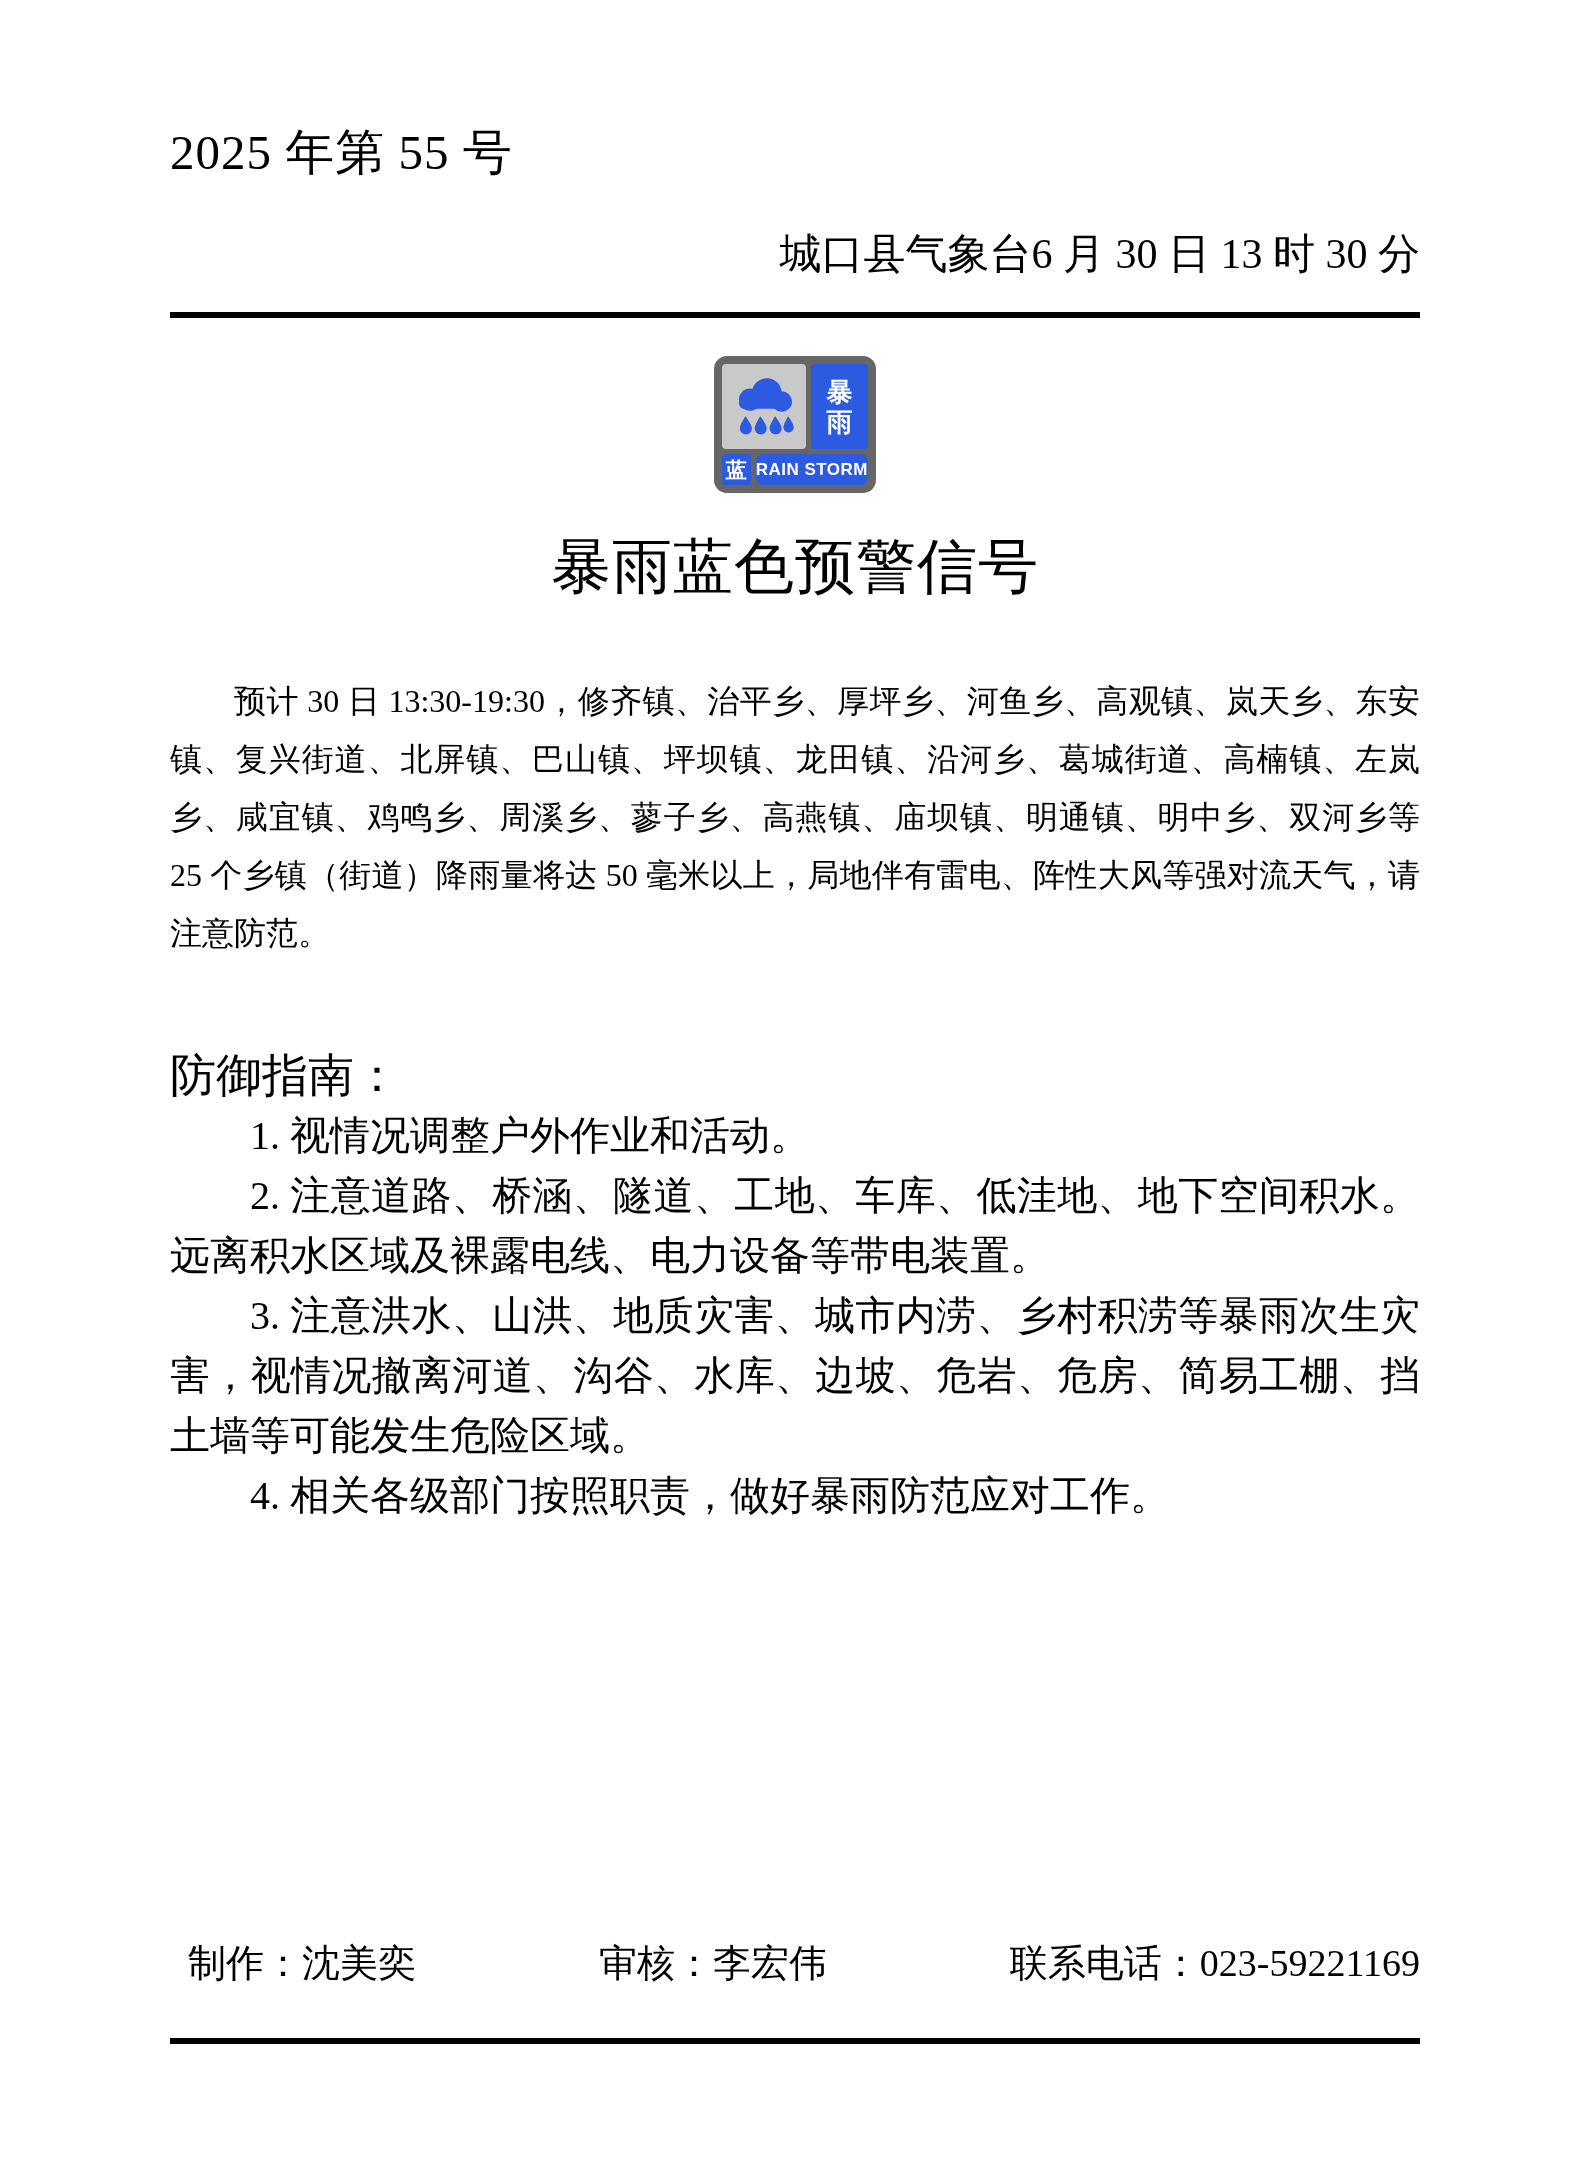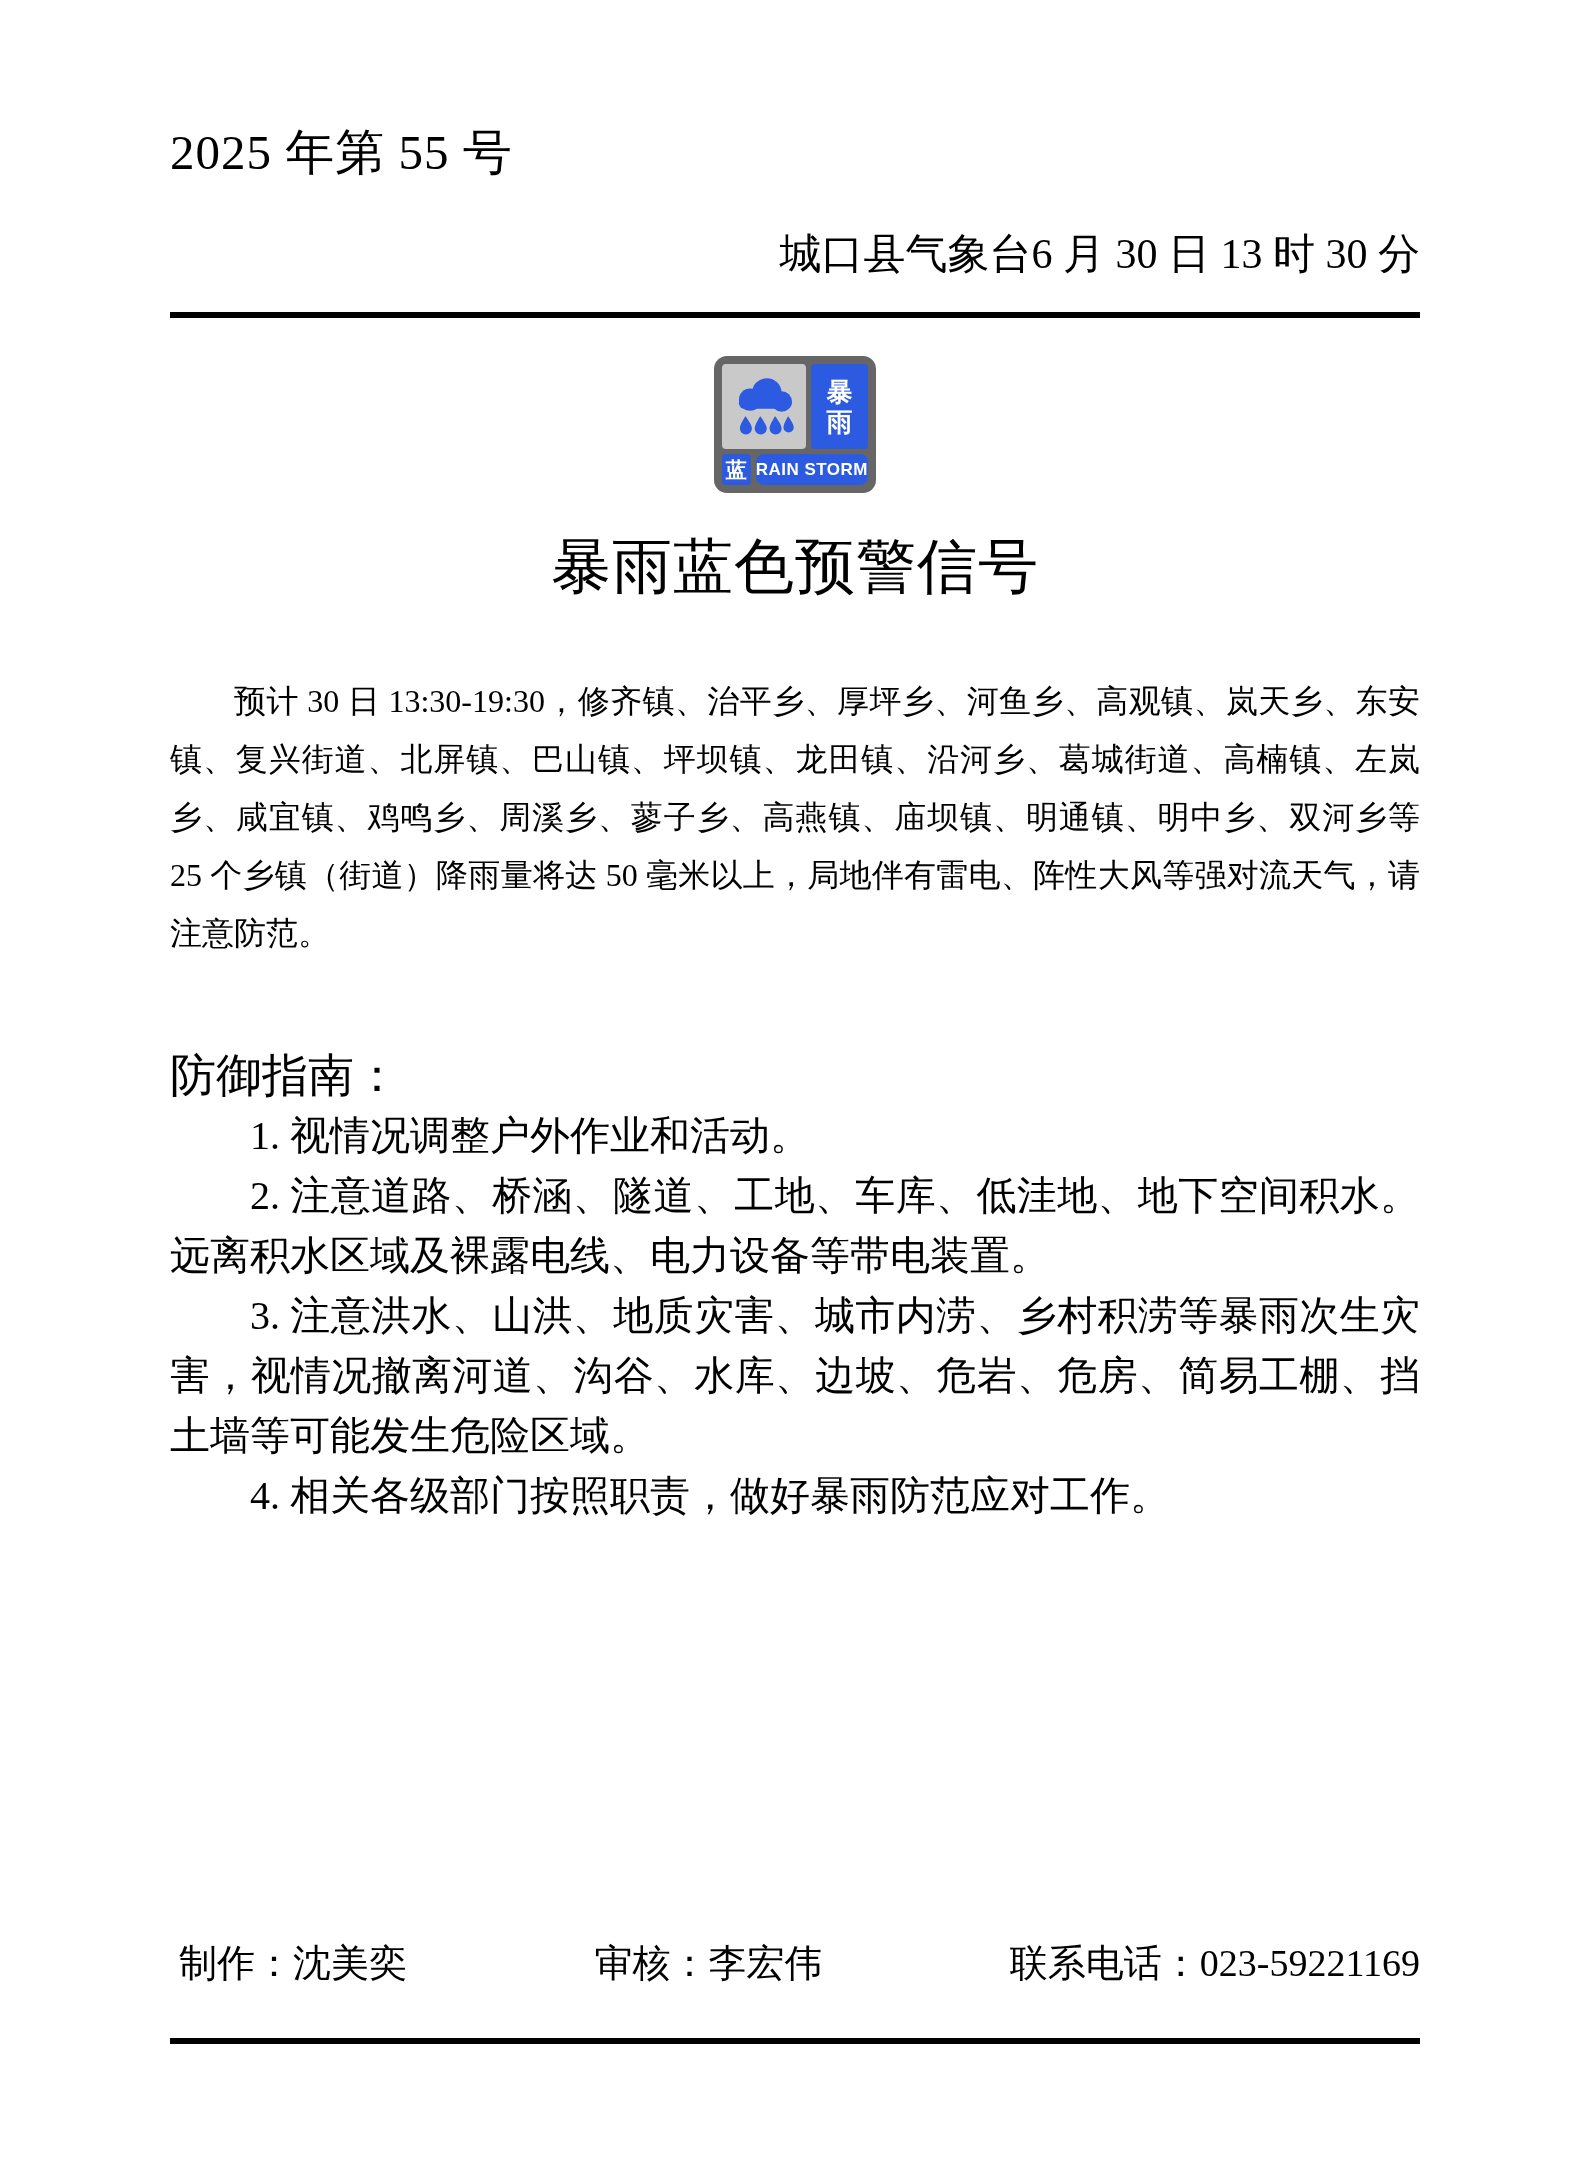--- a/index.html
+++ b/index.html
@@ -130,21 +130,21 @@
   .guide-item {
     font-size: 40px;
     line-height: 60px;
     text-align: justify;
     text-indent: 2em;
   }
 
   
   .footer-row {
     position: absolute;
-    left: 179px;
+    left: 188px;
     right: 167px;
     top: 1938px;
     display: flex;
     justify-content: space-between;
     align-items: baseline;
     font-size: 38px;
   }
   .rule-bottom {
     position: absolute;
     left: 170px;

